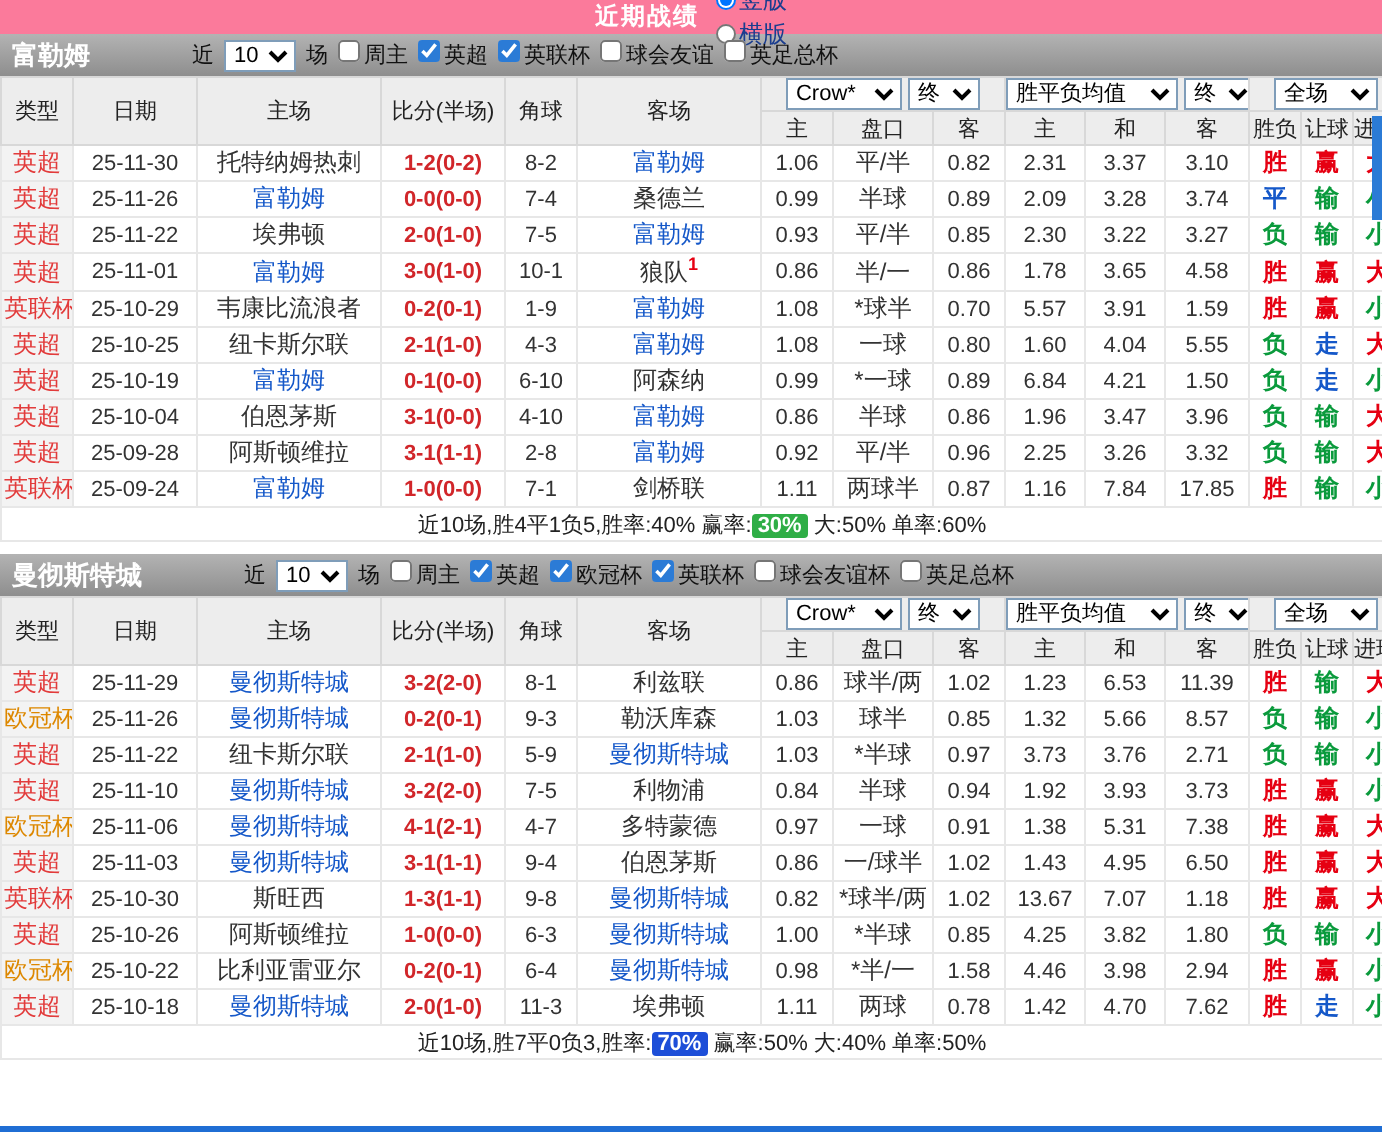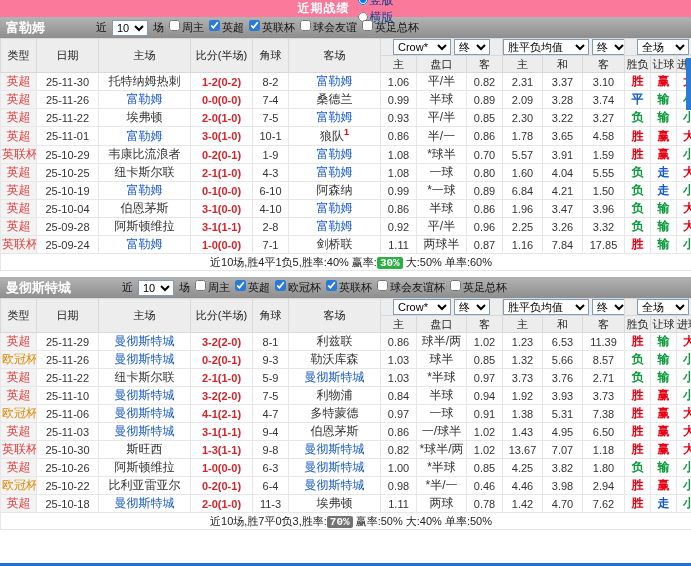--- a/index.html
+++ b/index.html
@@ -48,23 +48,23 @@
   }
   td.cjk { font-size:12px; }
   .score { color:#d1262a; font-weight:bold; }
   .team-subject { color:#1558c9; cursor:pointer; }
   .team-opp { color:#333; cursor:pointer; }
   sup.rc { color:#e60012; font-size:9px; font-weight:bold; }
   .b-red { color:#e60012; font-weight:bold; }
   .b-green { color:#0a9a3c; font-weight:bold; }
   .b-blue { color:#1558c9; font-weight:bold; }
   tr.summary td { height:17px; background:#fff; font-size:11px; color:#222; }
-  .pct-badge { display:inline-block; padding:0 3px; border-radius:2px; color:#fff; font-weight:bold;font-family:Liberation Mono, monospace; }
+  .pct-badge { display:inline-block; padding:0 3px; border-radius:2px; color:#fff; font-weight:bold; }
   .bg-green { background:#2fae46; }
-  .bg-red { background:#737373; }
+  .bg-red { background:#1d4ed8; }
 </style>
 </head>
 <body>
 
 <div class="topbar">
   <span class="title">近期战绩</span>
   <span id="layout-radios">
       <label>
         <input type="radio" name="layout" checked="" style="">
         <span>竖版</span>
@@ -539,21 +539,21 @@
           </tr>
           <tr>
             <td class="cjk" style="color: rgb(221, 136, 0); background: rgb(243, 243, 243);">欧冠杯</td>
             <td>25-10-22</td>
             <td class="cjk"><span class="team-opp">比利亚雷亚尔</span></td>
             <td><span class="score">0-2(0-1)</span></td>
             <td>6-4</td>
             <td class="cjk"><span class="team-subject">曼彻斯特城</span></td>
             <td>0.98</td>
             <td class="cjk">*半/一</td>
-            <td>0.46</td>
+            <td>1.58</td>
             <td>4.46</td>
             <td>3.98</td>
             <td>2.94</td>
             <td class="cjk"><span class="b-red">胜</span></td>
             <td class="cjk"><span class="b-red">赢</span></td>
             <td class="cjk"><span class="b-green">小</span></td>
           </tr>
           <tr>
             <td class="cjk" style="color: rgb(226, 59, 59); background: rgb(243, 243, 243);">英超</td>
             <td>25-10-18</td>

